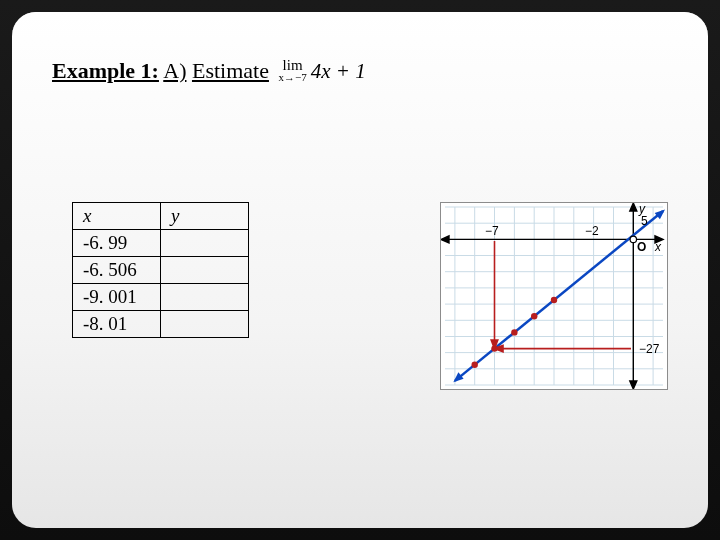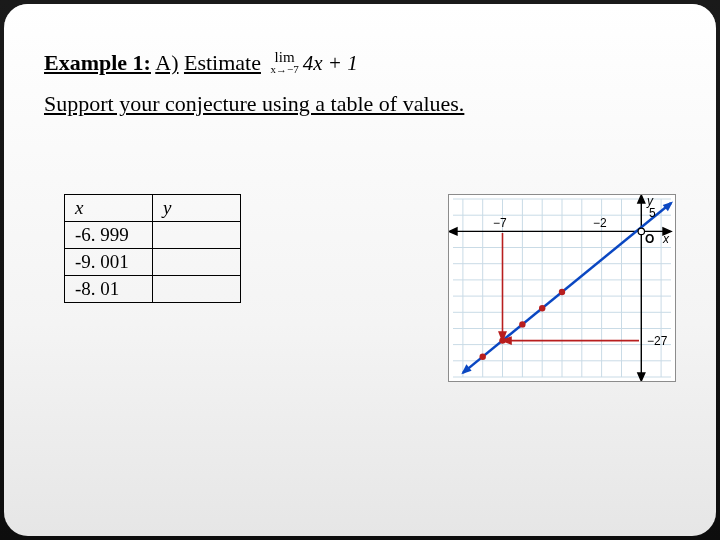--- a/index.html
+++ b/index.html
@@ -6,21 +6,21 @@
   body {
     width: 720px;
     height: 540px;
     background: linear-gradient(180deg, #1a1a1a 0%, #0d0d0d 100%);
     font-family: "Times New Roman", serif;
     overflow: hidden;
   }
   .slide {
     width: 720px;
     height: 540px;
-    padding: 4px;
+    padding: 12px;
     position: relative;
   }
   .card {
     background: linear-gradient(180deg, #ffffff 0%, #f4f4f4 60%, #e6e6e6 100%);
     border-radius: 24px;
     width: 100%;
     height: 100%;
     padding: 36px 40px;
     position: relative;
     box-shadow: inset 0 1px 0 rgba(255,255,255,.8);
@@ -99,33 +99,36 @@
       <span class="limit-expr">
         <span class="limit-wrap">
           <span class="limit-stack">
             <span class="lim-top">lim</span>
             <span class="lim-sub">x→−7</span>
           </span>
           <span class="func">4x + 1</span>
         </span>
       </span>
       <br>
-      <span class="u">Support your conjecture using a table of values.</span>
     </p>
 
     <div class="content-row">
 
       <table class="xy-table">
         <tbody>
             <tr>
           <th>x</th>
           <th>y</th>
         </tr>
         <tr>
-          <td class="xcol">-6. 999</td>
+          <td class="xcol">-6. 99</td>
+          <td class="ycol"></td>
+        </tr>
+        <tr>
+          <td class="xcol">-6. 506</td>
           <td class="ycol"></td>
         </tr>
         <tr>
           <td class="xcol">-9. 001</td>
           <td class="ycol"></td>
         </tr>
         <tr>
           <td class="xcol">-8. 01</td>
           <td class="ycol"></td>
         </tr>

